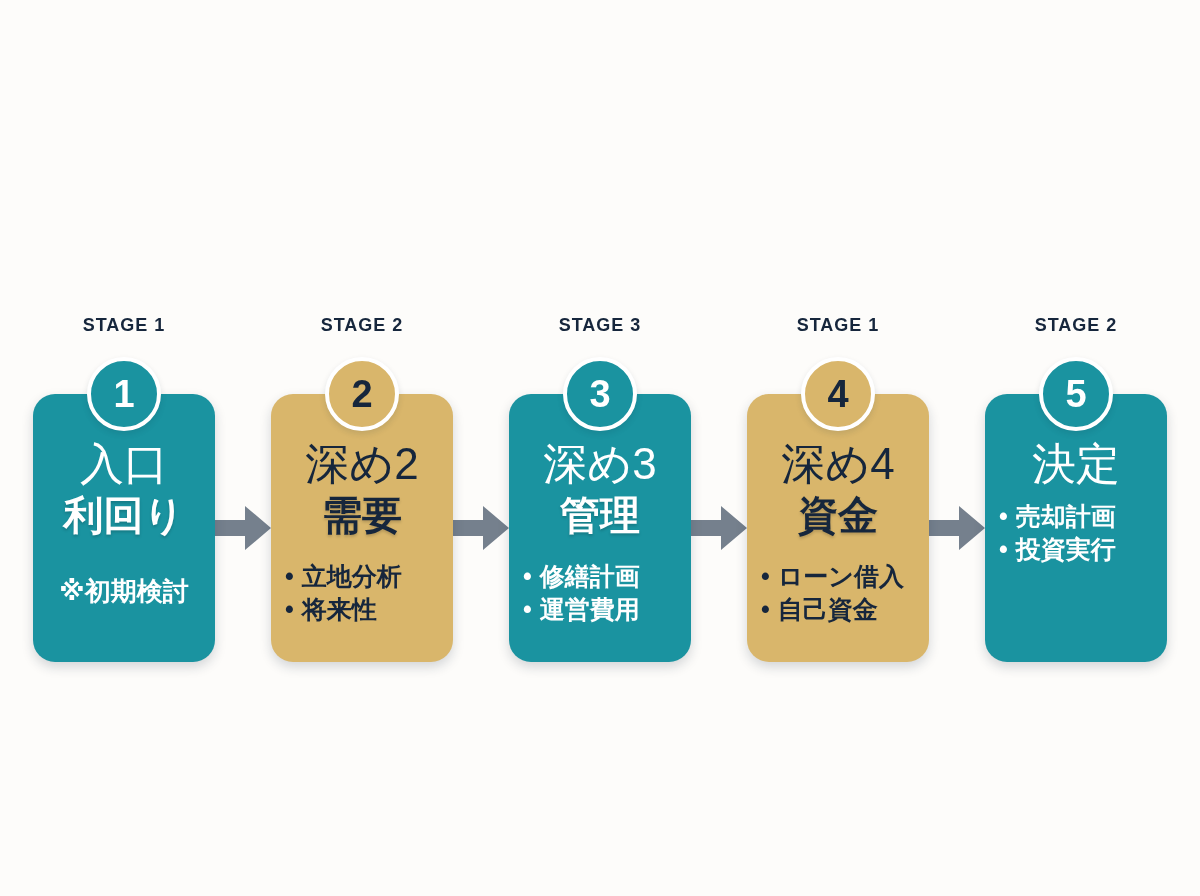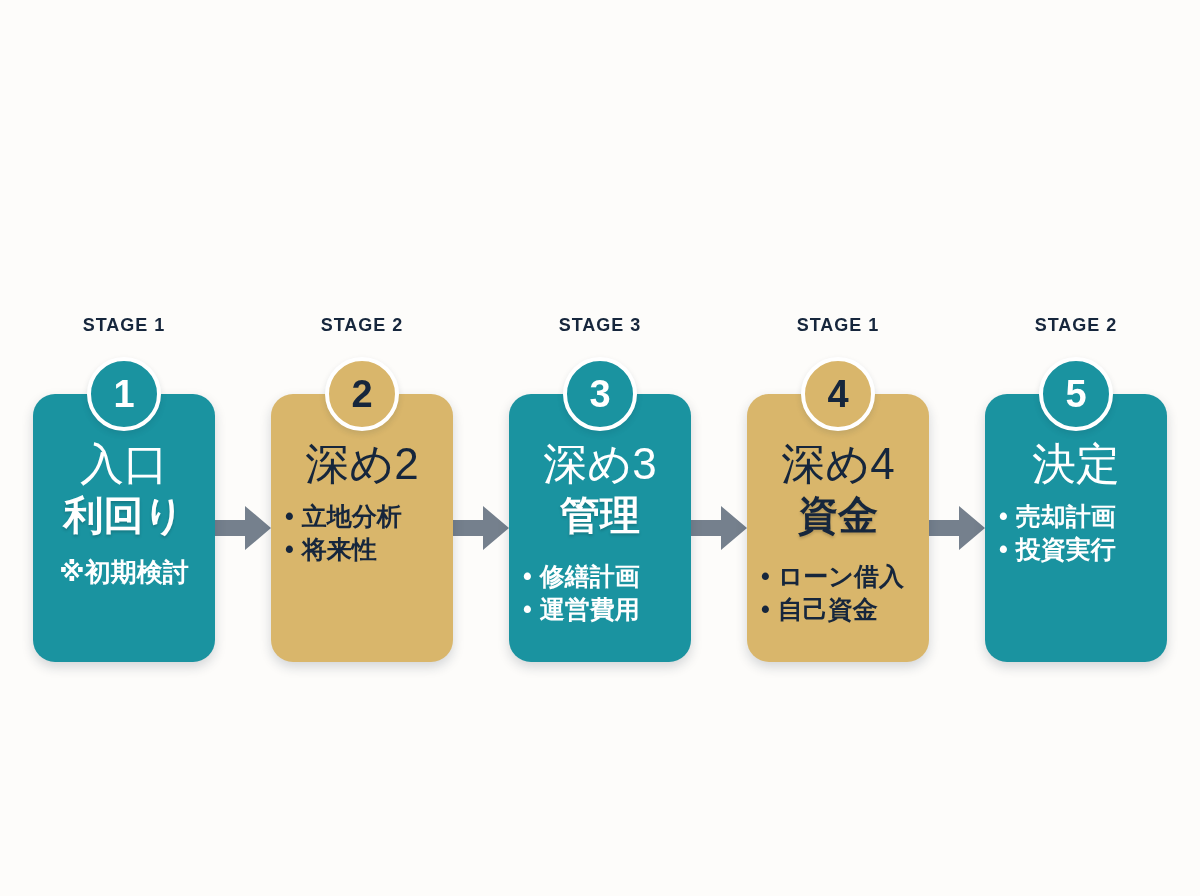--- a/index.html
+++ b/index.html
@@ -98,21 +98,21 @@
   }
   .card-keyword {
     margin-top: 2px;
     font-size: 40px;
     line-height: 58px;
     font-weight: 900;
     white-space: nowrap;
     text-shadow: 0 2px 3px rgba(0, 0, 0, 0.18);
   }
   .card-note {
-    margin-top: 12px;
+    margin-top: 31px;
     font-size: 26px;
     line-height: 32px;
     font-weight: 700;
     white-space: nowrap;
   }
   .card-bullets {
     margin-top: 16px;
     align-self: flex-start;
     padding-left: 14px;
     list-style: none;
@@ -158,20 +158,21 @@
       <svg viewBox="0 0 56 48" width="56" height="48">
           <polygon points="0,16 30,16 30,2 56,24 30,46 30,32 0,32"></polygon>
         </svg>
     </div>
 
     <div class="stage-col">
       <div class="stage-label">STAGE 2</div>
       <div class="card card--gold">
         <div class="badge">2</div>
         <div class="card-subtitle">深め2</div>
+        <div class="card-keyword">需要</div>
         <ul class="card-bullets">
           <li>
               <span class="dot">•</span>
               <span>立地分析</span>
             </li>
           <li>
               <span class="dot">•</span>
               <span>将来性</span>
             </li>
         </ul>

